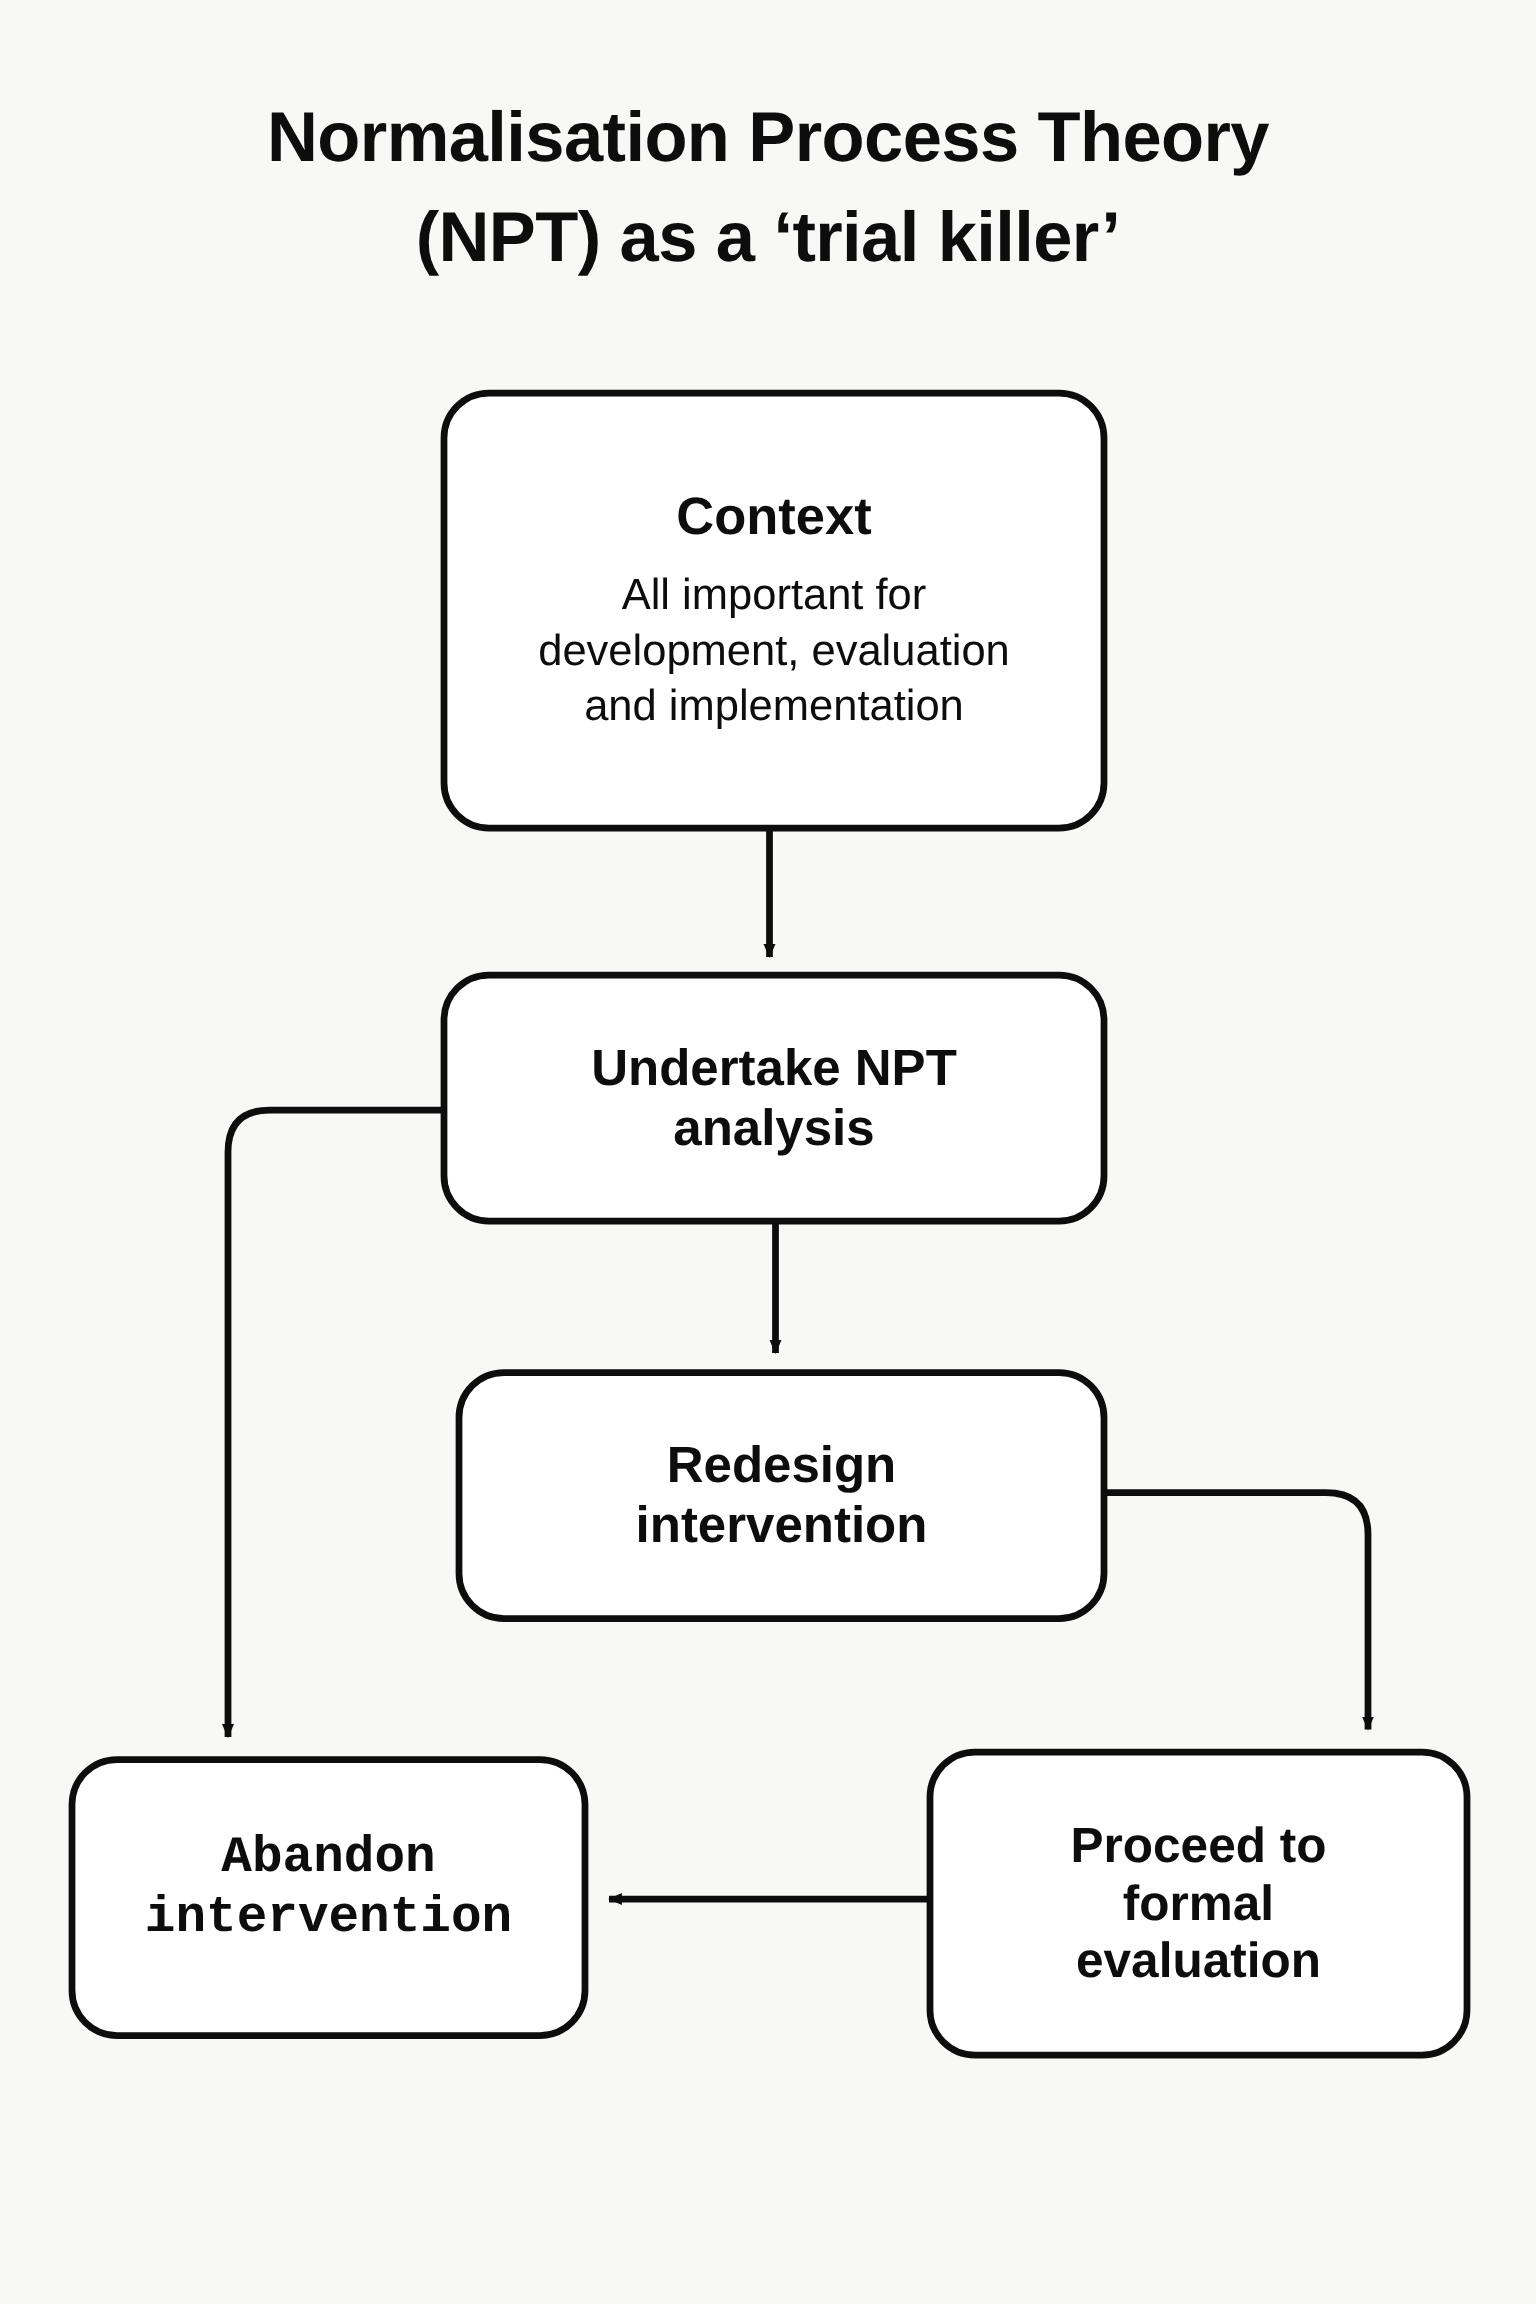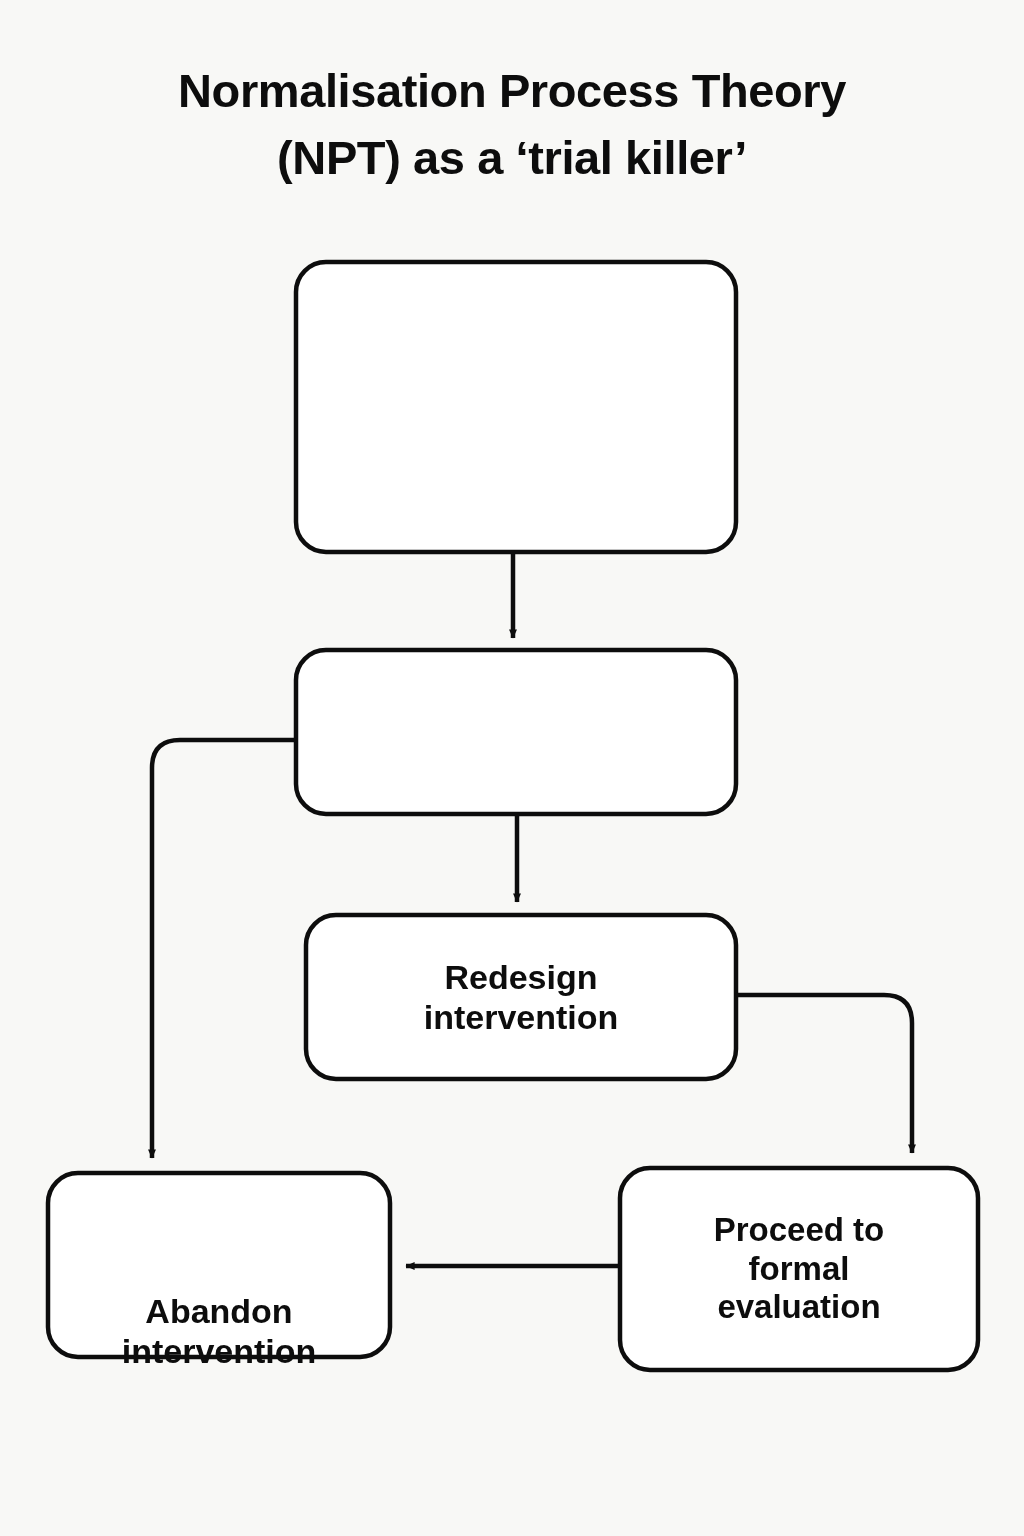--- a/index.html
+++ b/index.html
@@ -68,21 +68,21 @@
     font-size: 29px;
     line-height: 1.28;
     margin-top: 14px;
     white-space: pre-line;
   }
 
   #node-context      { left: 296px; top: 262px;  width: 440px; height: 290px; padding: 18px 26px; }
   #node-context .node-title { font-size: 35px; }
   #node-npt          { left: 296px; top: 650px;  width: 440px; height: 164px; }
   #node-redesign     { left: 306px; top: 915px;  width: 430px; height: 164px; justify-content: center; }
-  #node-abandon      { left: 48px;  top: 1239px; width: 342px; height: 184px; }
+  #node-abandon      { left: 48px;  top: 1167px; width: 342px; height: 184px; font-family: Liberation Mono, monospace; }
   #node-proceed      { left: 620px; top: 1168px; width: 358px; height: 202px; text-align: center; }
   #node-proceed .node-title { font-size: 33px; }
 </style>
 </head>
 <body>
 
 <div id="page">
 
   <div id="title">Normalisation Process Theory
 (NPT) as a ‘trial killer’</div>
@@ -109,21 +109,31 @@
 
     <path d="M517,814 L517,902" fill="none" stroke="#0d0d0d" stroke-width="4.5" marker-end="url(#arrowhead)"></path>
 
     <path d="M296,740 L180,740 Q152,740 152,768 L152,1158" fill="none" stroke="#0d0d0d" stroke-width="4.5" stroke-linejoin="round" marker-end="url(#arrowhead)"></path>
 
     <path d="M736,995 L884,995 Q912,995 912,1023 L912,1153" fill="none" stroke="#0d0d0d" stroke-width="4.5" stroke-linejoin="round" marker-end="url(#arrowhead)"></path>
 
     <path d="M620,1266 L406,1266" fill="none" stroke="#0d0d0d" stroke-width="4.5" marker-end="url(#arrowhead)"></path>
   </svg>
 
+  <div class="node" id="node-context">
+    <div class="node-title">Context</div>
+    <div class="node-body">All important for
+development, evaluation
+and implementation</div>
+  </div>
 
+  <div class="node" id="node-npt">
+    <div class="node-title">Undertake NPT
+analysis</div>
+  </div>
 
   <div class="node" id="node-redesign">
     <div class="node-title">Redesign
 intervention</div>
   </div>
 
   <div class="node" id="node-abandon">
     <div class="node-title">Abandon
 intervention</div>
   </div>

